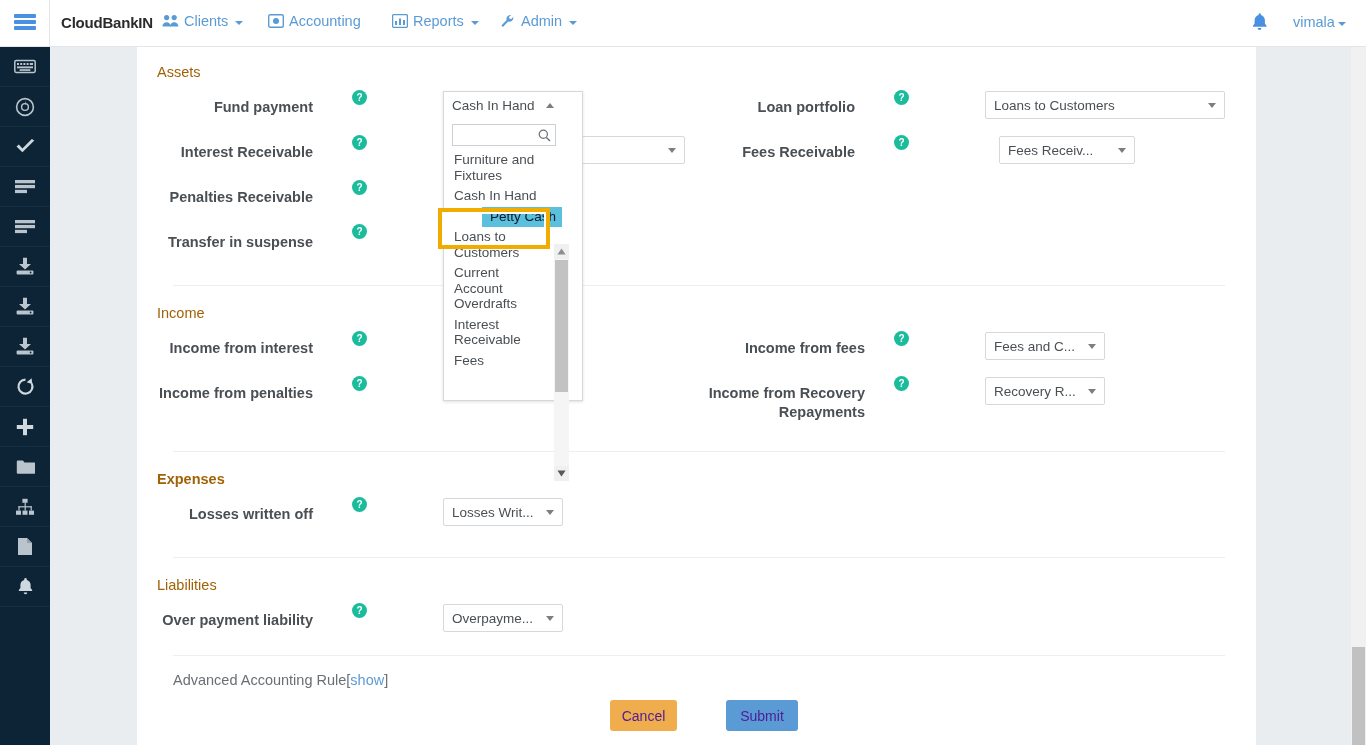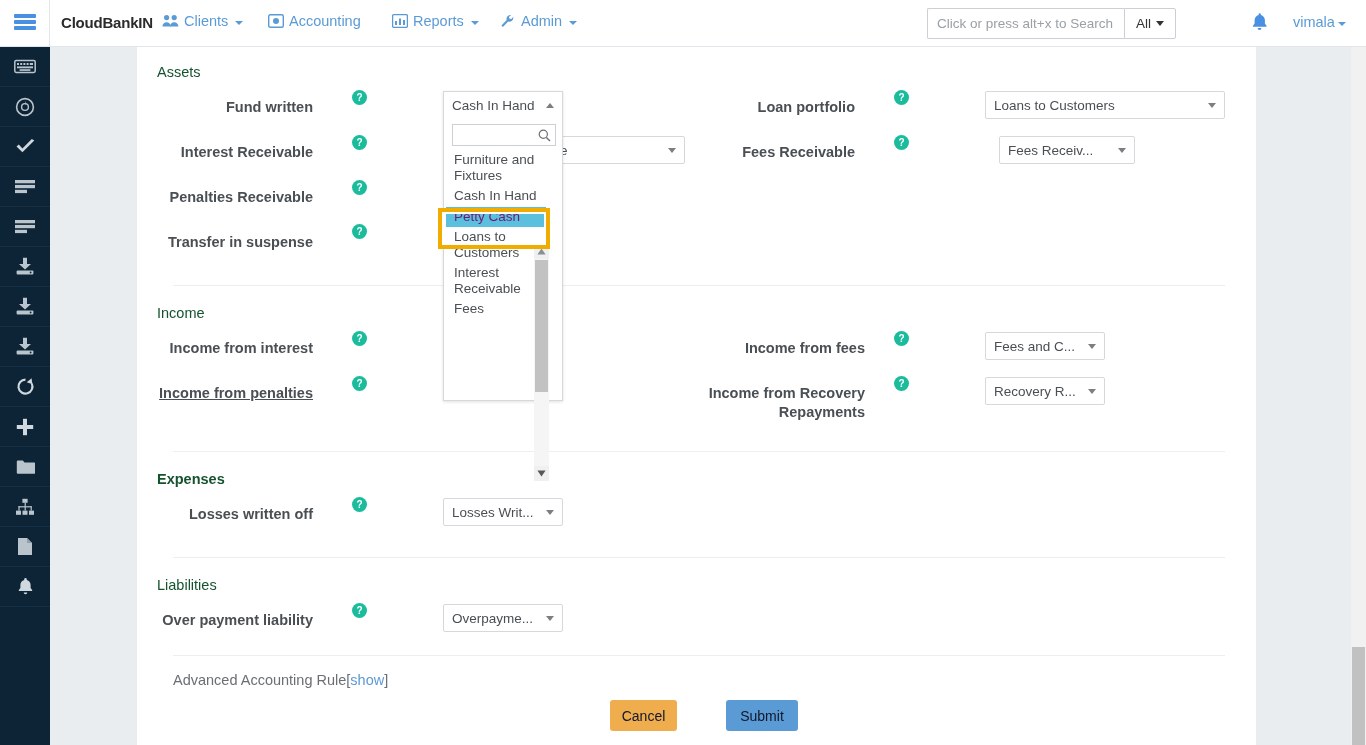--- a/index.html
+++ b/index.html
@@ -131,21 +131,21 @@
   }
   #scroll-thumb {
     position: absolute; right: 1px; top: 600px;
     width: 13px; height: 145px;
     background: #c1c1c1; border-radius: 0;
   }
 
   
   .section-title {
     position: absolute;
-    font-size: 14.5px; color: #14532d; font-weight: normal;
+    font-size: 14.5px; color: #a16207; font-weight: normal;
   }
   .field-label {
     position: absolute;
     font-size: 14.5px; color: #4a4f54; font-weight: bold;
     text-align: right;
     line-height: 19px;
   }
   .help-icon {
     position: absolute;
     width: 15px; height: 15px;
@@ -172,21 +172,21 @@
     width: 0; height: 0;
     border-left: 4px solid transparent; border-right: 4px solid transparent;
     border-top: 5px solid #7a7f84;
     margin-left: 8px; flex: none;
   }
   .sel .txt { overflow: hidden; white-space: nowrap; }
 
   
   #dd-wrap {
     position: absolute; left: 443px; top: 91px;
-    width: 120px; height: 310px;
+    width: 140px; height: 310px;
     background: #fff;
     border: 1px solid #d6d9dc;
     box-shadow: 0 1px 3px rgba(0,0,0,.12);
     z-index: 20;
   }
   #dd-toggle {
     position: absolute; left: 0; top: 0;
     width: 118px; height: 26px;
     display: flex; align-items: center; justify-content: space-between;
     padding: 0 8px;
@@ -221,21 +221,22 @@
   #dd-list-inner { position: absolute; left: 0; top: 0; width: 100px; }
   .dd-opt {
     padding: 2px 6px 3px 8px;
     font-size: 13.5px; line-height: 15.5px;
     color: #4a4f54;
     cursor: pointer;
     width: 100px;
   }
   .dd-opt.selected {
     background: #5bc0de;
-    color: #701a75;
+    color: #0f172a;
+    margin-left: 36px;
   }
   
   #dd-sb-track {
     position: absolute; right: 13px; top: 152px;
     width: 15px; height: 237px;
     background: #f5f5f5;
     z-index: 21;
   }
   #dd-sb-up, #dd-sb-down {
     position: absolute; right: 13px;
@@ -270,21 +271,21 @@
   #adv-rule {
     position: absolute; left: 173px; top: 672px;
     font-size: 14.5px; color: #6a6f74;
   }
   #adv-rule a { color: #5b9bd5; text-decoration: none; cursor: pointer; }
 
   .btn {
     position: absolute; top: 700px;
     height: 31px;
     border: none; border-radius: 3px;
-    color: #0f172a; font-size: 14px;
+    color: #4c1d95; font-size: 14px;
     font-family: "Liberation Sans", sans-serif;
     cursor: pointer;
     display: flex; align-items: center; justify-content: center;
   }
   #btn-cancel { left: 610px; width: 67px; background: #f0ad4e; }
   #btn-submit { left: 682px; width: 72px; background: #5b9bd5; margin-left: 44px; }
 </style>
 </head>
 <body>
 
@@ -338,27 +339,20 @@
   <div class="nav-item" id="nav-admin">
     <span class="nav-ico">
       <svg width="16" height="14" viewBox="0 0 16 14">
         <path d="M11.2 1.1a3.9 3.9 0 0 0-4.5 5L1.4 11.4l1.5 1.5 5.3-5.3a3.9 3.9 0 0 0 5-4.5L11 5.2 9.4 4.6 8.9 3z" fill="#5b9bd5"></path>
       </svg>
     </span>
     <span>Admin</span>
     <i class="caret"></i>
   </div>
 
-  <div id="search-group">
-    <input id="search-input" type="text" placeholder="Click or press alt+x to Search" style="">
-    <div id="search-scope">
-      <span>All</span>
-      <i class="caret"></i>
-    </div>
-  </div>
 
   <div id="bell-btn">
     <svg width="17" height="20" viewBox="0 0 17 20">
       <path d="M8.5 1.2a1.4 1.4 0 0 1 1.4 1.4v.5c2.4.6 4 2.7 4 5.2v3.3l1.6 2.2c.3.4 0 1-.5 1H2.5c-.5 0-.8-.6-.5-1l1.6-2.2V8.3c0-2.5 1.6-4.6 4-5.2v-.5A1.4 1.4 0 0 1 8.5 1.2z" fill="#4a90e2"></path>
       <path d="M6.6 16.1h3.8a1.9 1.9 0 0 1-3.8 0z" fill="#4a90e2"></path>
     </svg>
   </div>
 
   <div id="user-menu">
     <span>vimala</span>
@@ -510,21 +504,21 @@
       </svg>
     </span>
   </div>
 </div>
 
 <div id="page-bg"></div>
 <div id="content-card"></div>
 
 <div class="section-title" style="left:157px; top:64px;">Assets</div>
 
-<div class="field-label" style="left:170px; top:98px; width:143px;">Fund written</div>
+<div class="field-label" style="left:170px; top:98px; width:143px;">Fund payment</div>
 <span class="help-icon" style="left:352px; top:90px;">
   <svg width="15" height="15" viewBox="0 0 15 15">
       <circle cx="7.5" cy="7.5" r="7.5" fill="#1abc9c"></circle>
   <text x="7.5" y="11.2" font-size="10" font-family="Liberation Sans, sans-serif" font-weight="bold" fill="#fff" text-anchor="middle">?</text>
     </svg>
 </span>
 
 <div class="field-label" style="left:120px; top:143px; width:193px;">Interest Receivable</div>
 <span class="help-icon" style="left:352px; top:135px;">
   <svg width="15" height="15" viewBox="0 0 15 15">
@@ -582,21 +576,21 @@
 <div class="section-title" style="left:157px; top:305px;">Income</div>
 
 <div class="field-label" style="left:120px; top:339px; width:193px;">Income from interest</div>
 <span class="help-icon" style="left:352px; top:331px;">
   <svg width="15" height="15" viewBox="0 0 15 15">
       <circle cx="7.5" cy="7.5" r="7.5" fill="#1abc9c"></circle>
   <text x="7.5" y="11.2" font-size="10" font-family="Liberation Sans, sans-serif" font-weight="bold" fill="#fff" text-anchor="middle">?</text>
     </svg>
 </span>
 
-<div class="field-label" style="left:120px; top:384px; width:193px;text-decoration:underline;">Income from penalties</div>
+<div class="field-label" style="left:120px; top:384px; width:193px;">Income from penalties</div>
 <span class="help-icon" style="left:352px; top:376px;">
   <svg width="15" height="15" viewBox="0 0 15 15">
       <circle cx="7.5" cy="7.5" r="7.5" fill="#1abc9c"></circle>
   <text x="7.5" y="11.2" font-size="10" font-family="Liberation Sans, sans-serif" font-weight="bold" fill="#fff" text-anchor="middle">?</text>
     </svg>
 </span>
 
 <div class="field-label" style="left:700px; top:339px; width:165px;">Income from fees</div>
 <span class="help-icon" style="left:894px; top:331px;">
   <svg width="15" height="15" viewBox="0 0 15 15">
@@ -676,20 +670,21 @@
       </svg>
     </span>
   </div>
 
   <div id="dd-list">
     <div id="dd-list-inner">
       <div class="dd-opt">Furniture and Fixtures</div>
       <div class="dd-opt">Cash In Hand</div>
       <div class="dd-opt selected">Petty Cash</div>
       <div class="dd-opt">Loans to Customers</div>
+      <div class="dd-opt">Current Account Overdrafts</div>
       <div class="dd-opt">Interest Receivable</div>
       <div class="dd-opt">Fees</div>
     </div>
   </div>
 
   <div id="dd-sb-track"></div>
   <div id="dd-sb-up">
     <svg width="9" height="7" viewBox="0 0 9 7">
         <path d="M4.5 0.6 L8.6 6.4 L0.4 6.4z" fill="#8a8f94"></path>
       </svg>

